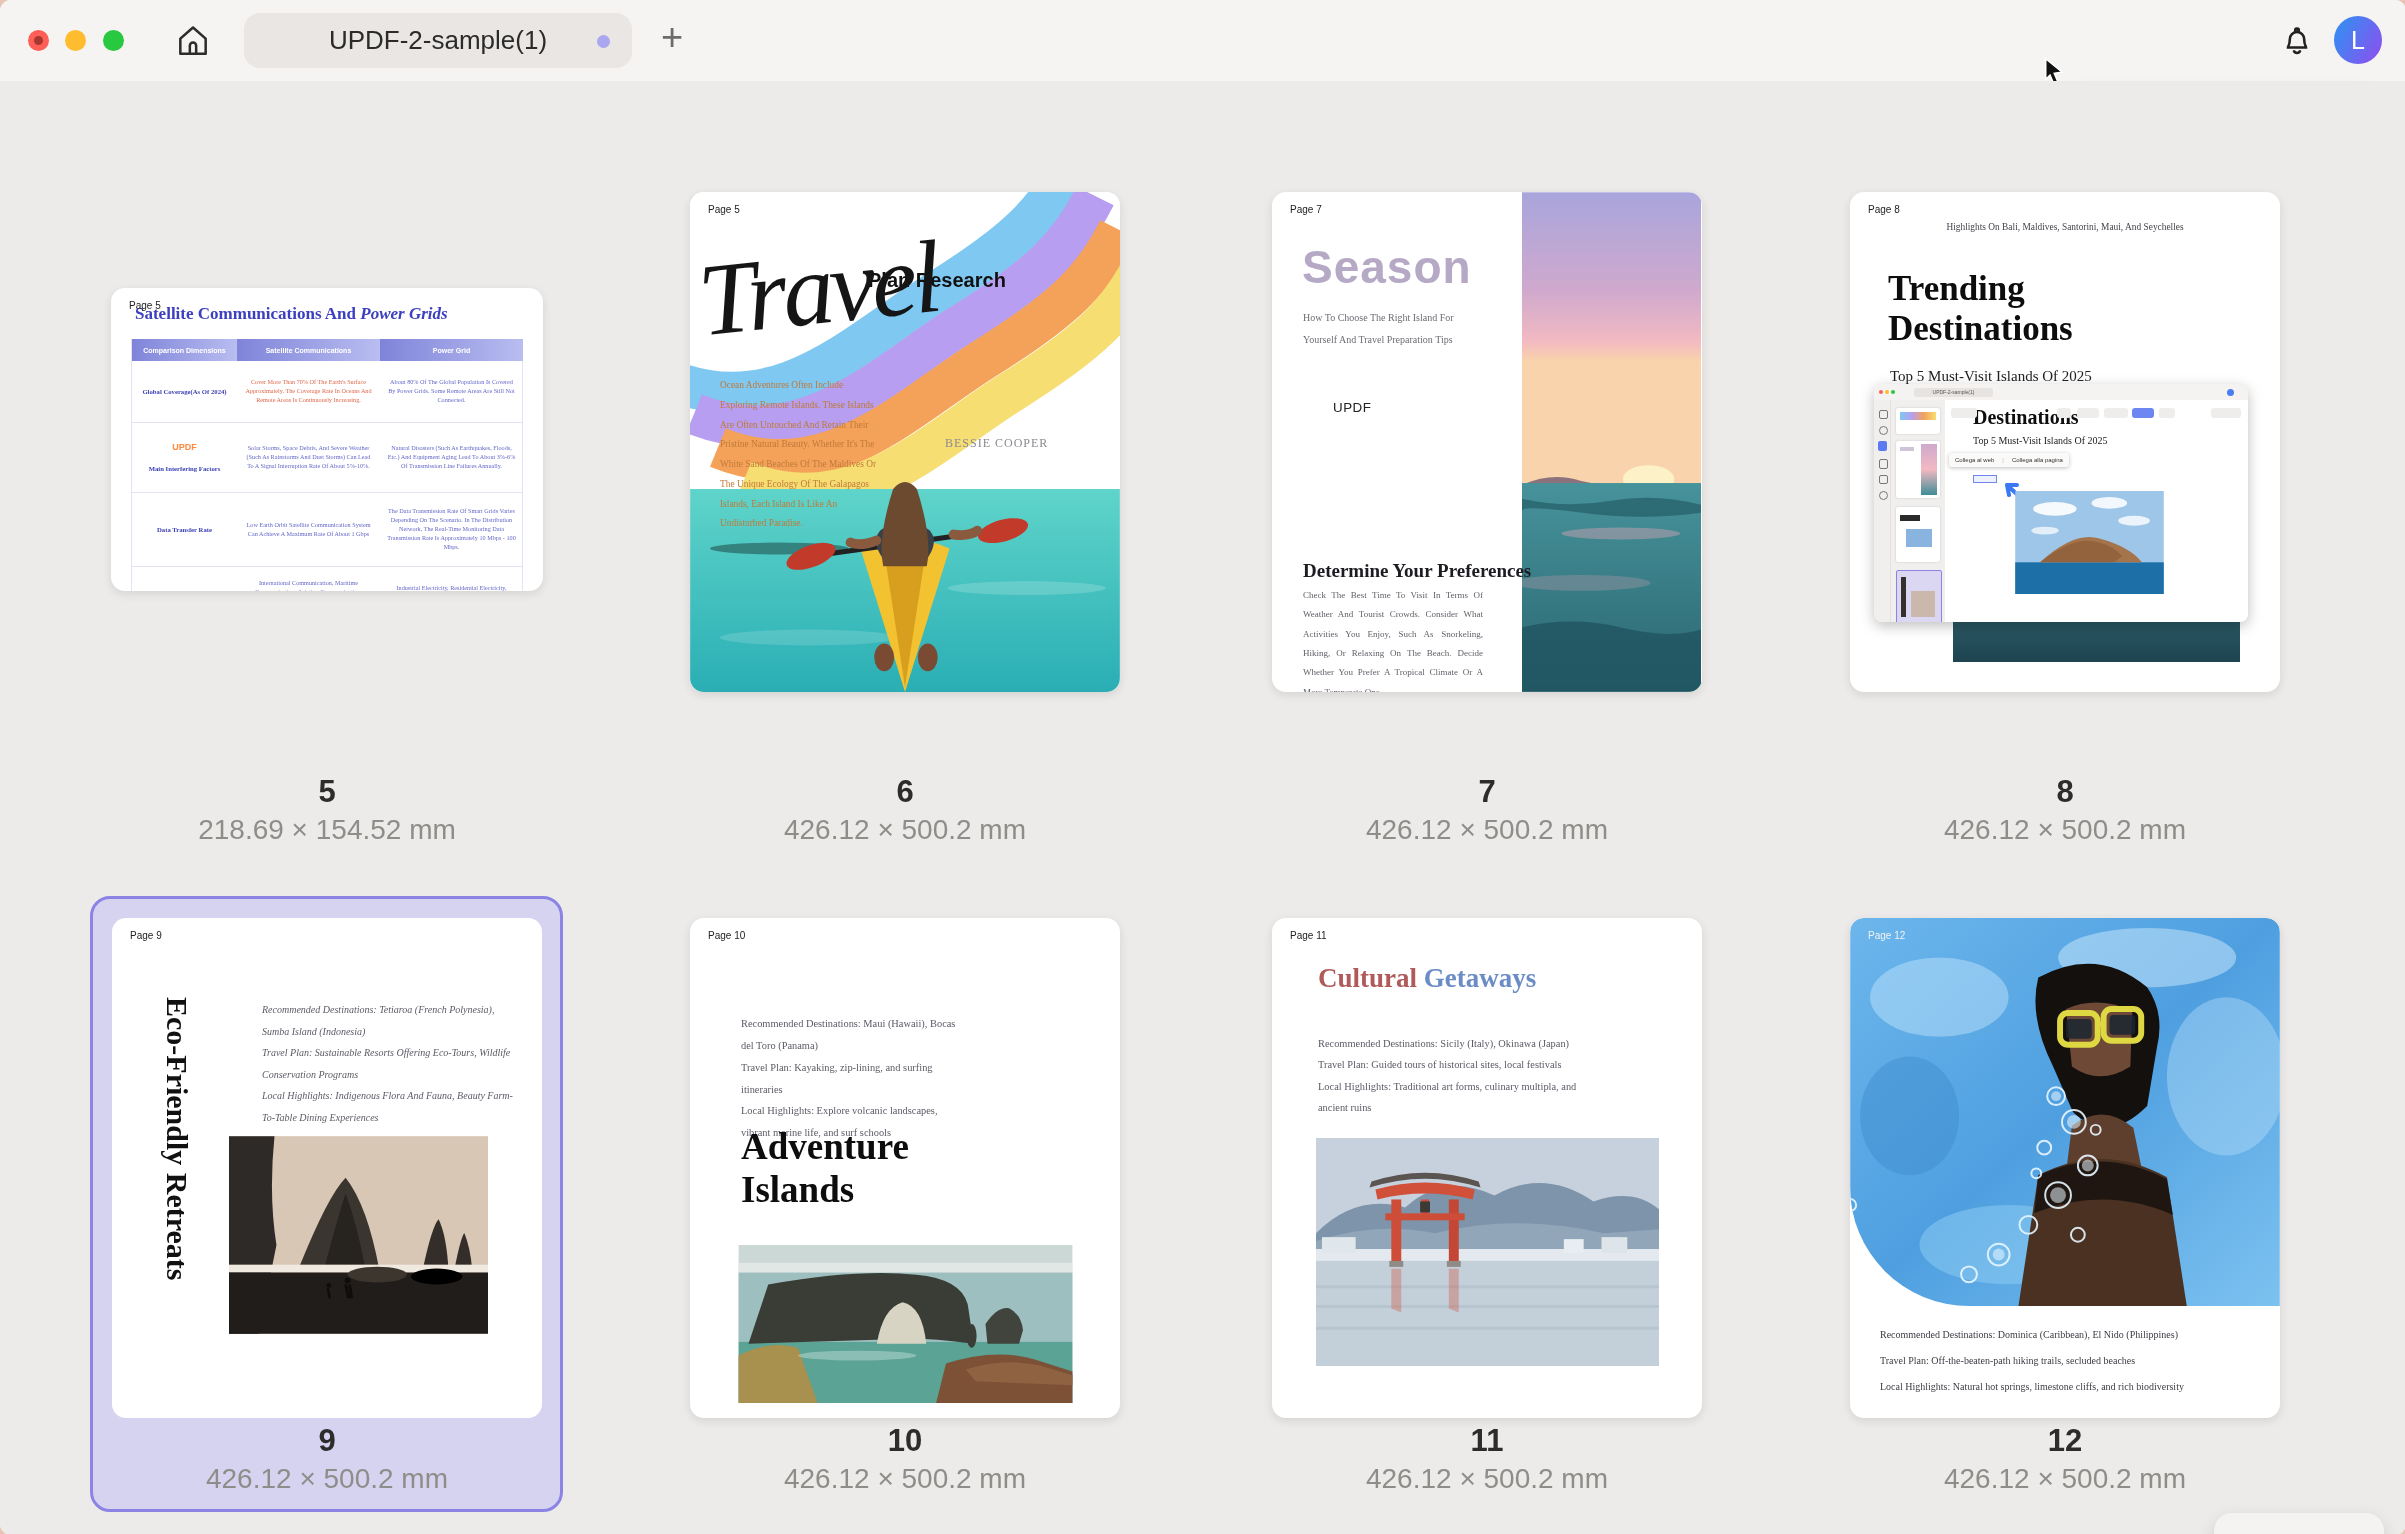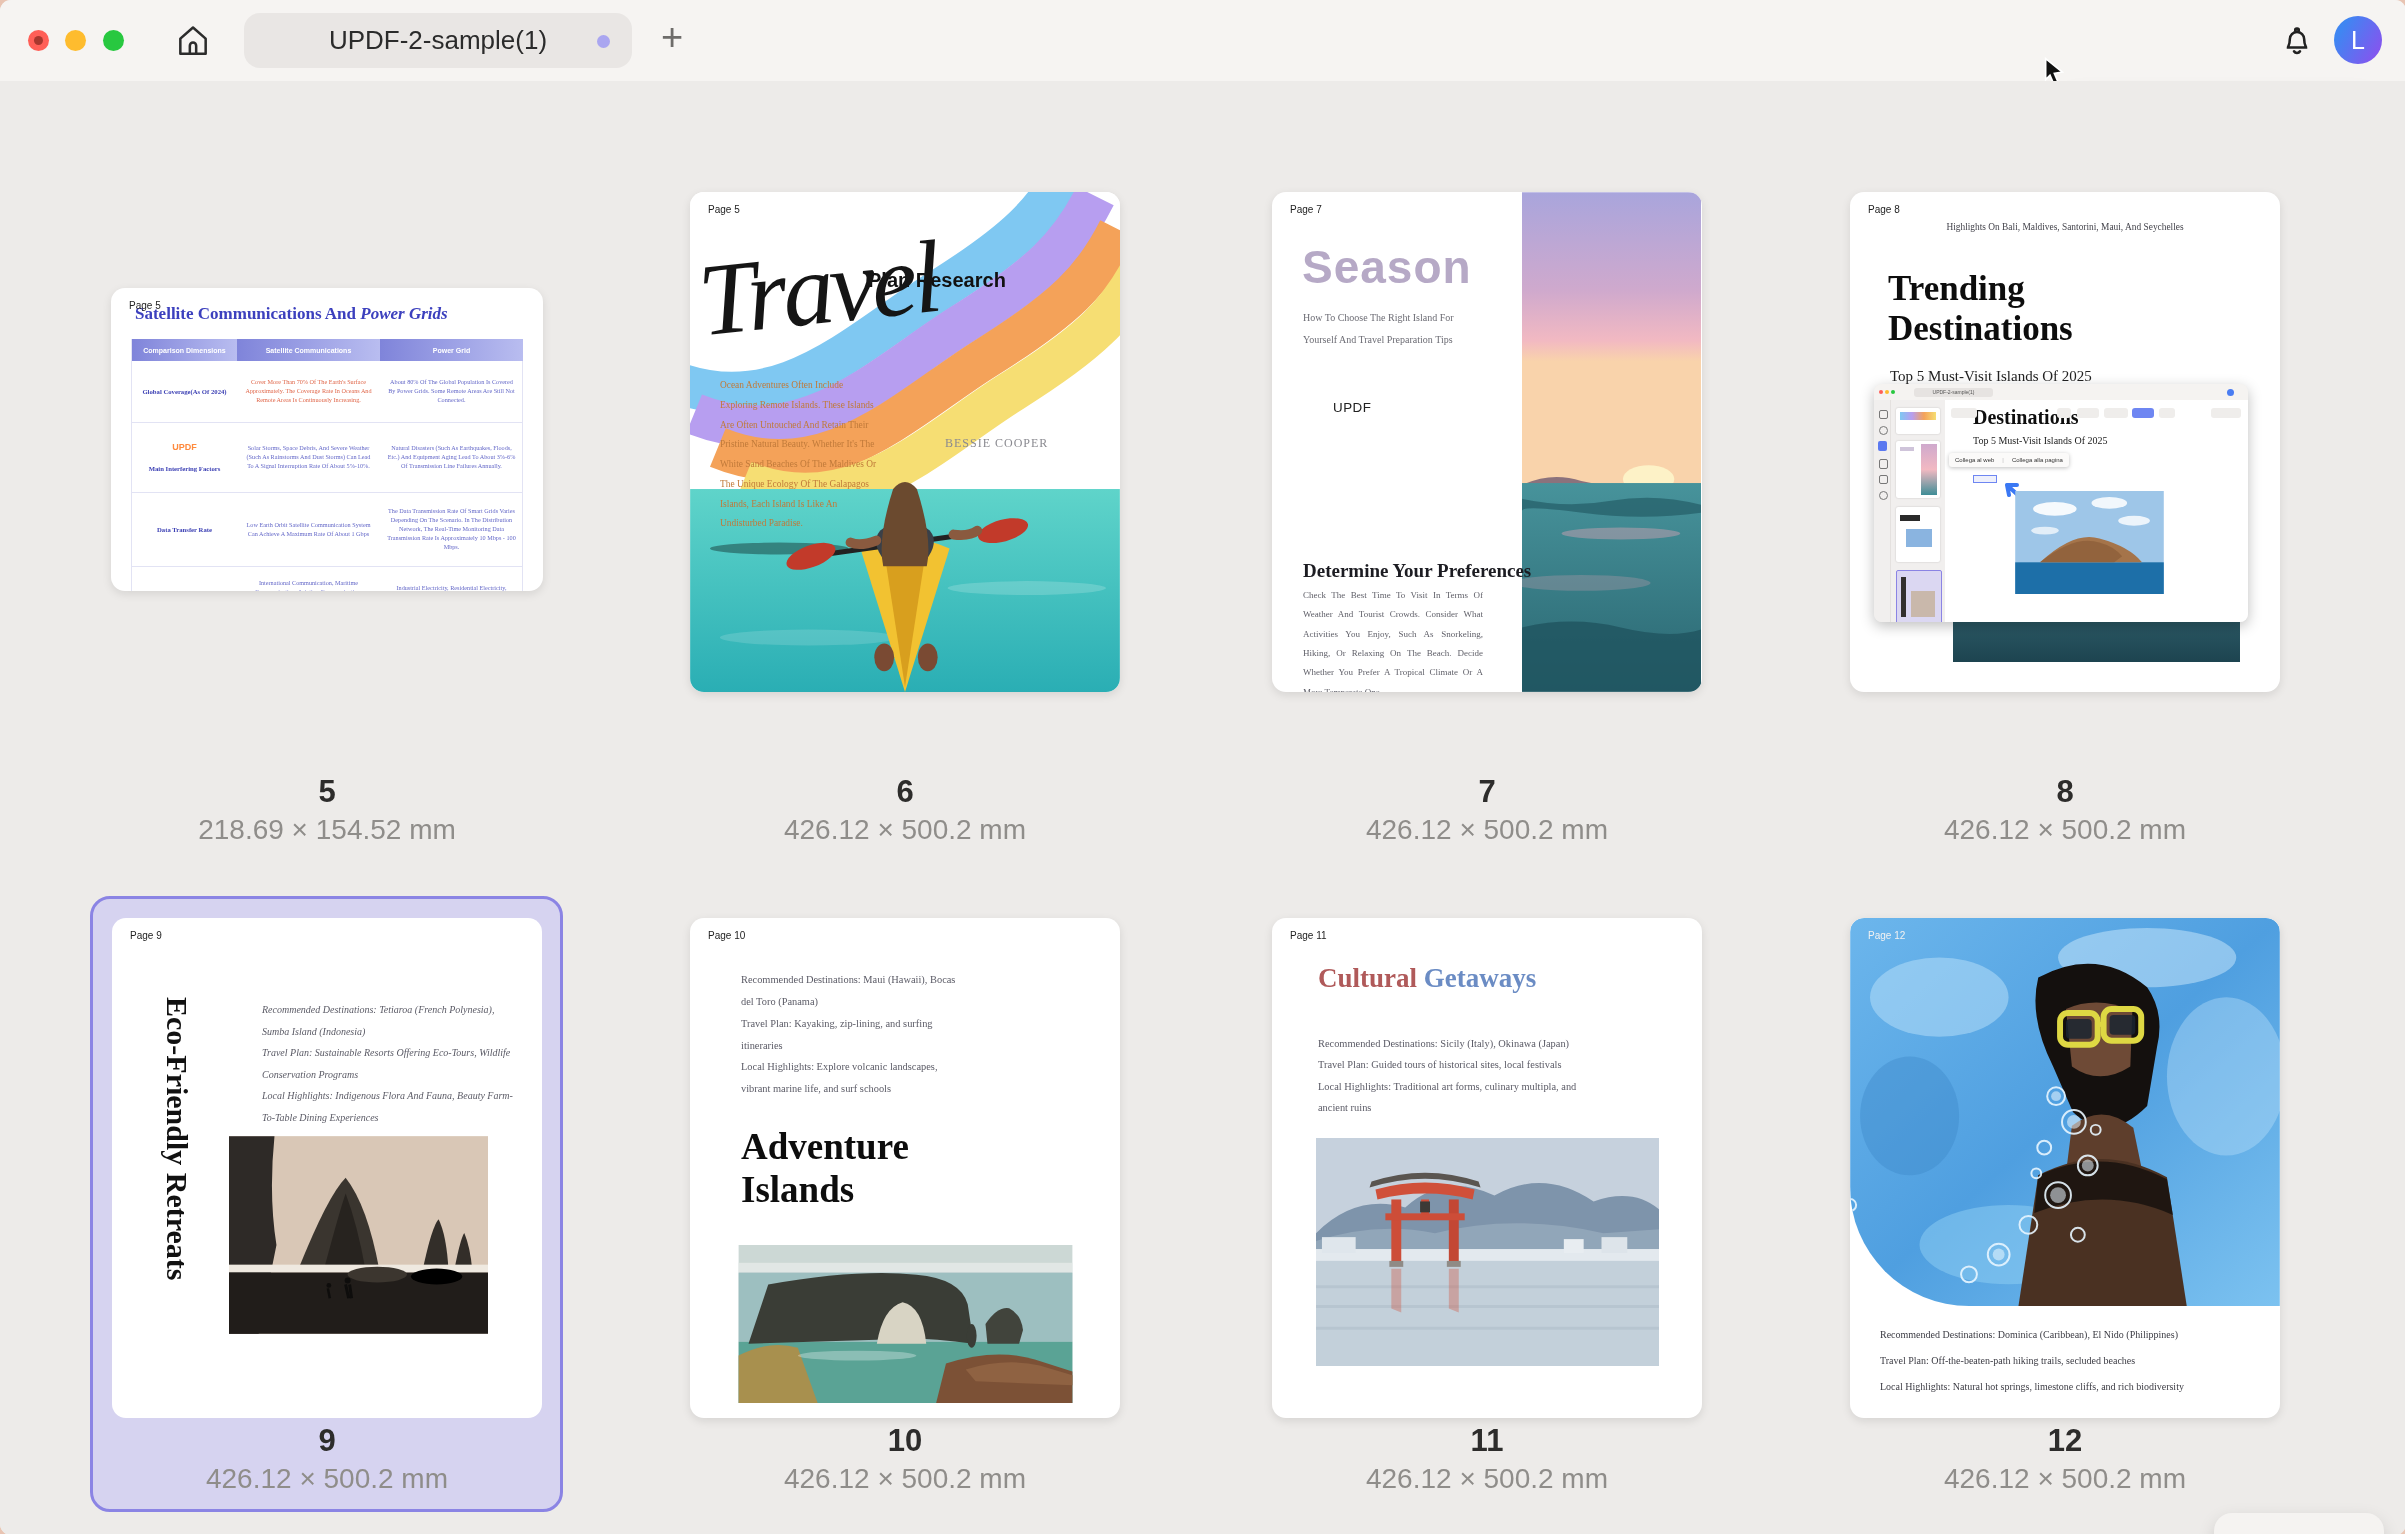--- a/index.html
+++ b/index.html
@@ -456,21 +456,21 @@
         <path d="M100 154 l2 10" stroke="#0e0d0c" stroke-width="2.5"></path>
         <circle cx="101" cy="151" r="2.4" fill="#0e0d0c"></circle>
       </svg>
     </div>
     <div class="num" style="left:112px; top:1342px;">9</div>
     <div class="dims" style="left:112px; top:1382px;">426.12 × 500.2 mm</div>
 
     <div class="card" style="left:690px; top:837px; width:430px; height:500px;">
       <div class="pg-label">Page 10</div>
       <div style="position:absolute; left:51px; top:51px; width:228px;">
-        <div class="doc-small" style="font-size:10.4px; line-height:2.1;">Recommended Destinations: Maui (Hawaii), Bocas del Toro (Panama)</div>
+        <div class="doc-small" style="font-size:10.4px; line-height:2.1;margin-top:44px;">Recommended Destinations: Maui (Hawaii), Bocas del Toro (Panama)</div>
         <div class="doc-small" style="font-size:10.4px; line-height:2.1;">Travel Plan: Kayaking, zip-lining, and surfing itineraries</div>
         <div class="doc-small" style="font-size:10.4px; line-height:2.1;">Local Highlights: Explore volcanic landscapes, vibrant marine life, and surf schools</div>
       </div>
       <div class="serif" style="position:absolute; left:51px; top:208px; width:218px; font-size:37px; line-height:1.15; font-weight:bold; color:#0d0d0d;">Adventure Islands</div>
       <svg style="position:absolute; left:48px; top:327px;" width="335" height="158" viewBox="0 0 338 160">
         <rect width="338" height="160" fill="#ccd8d5"></rect>
         <rect y="18" width="338" height="10" fill="#e6ebe8" opacity=".8"></rect>
         <rect y="28" width="338" height="70" fill="#9dbfc0"></rect>
         <rect y="98" width="338" height="62" fill="#5aa395"></rect>
         <path d="M10 100 L30 40 Q120 24 180 30 Q225 34 232 60 L238 100 Q180 92 140 96 Z" fill="#3a3d36"></path>

